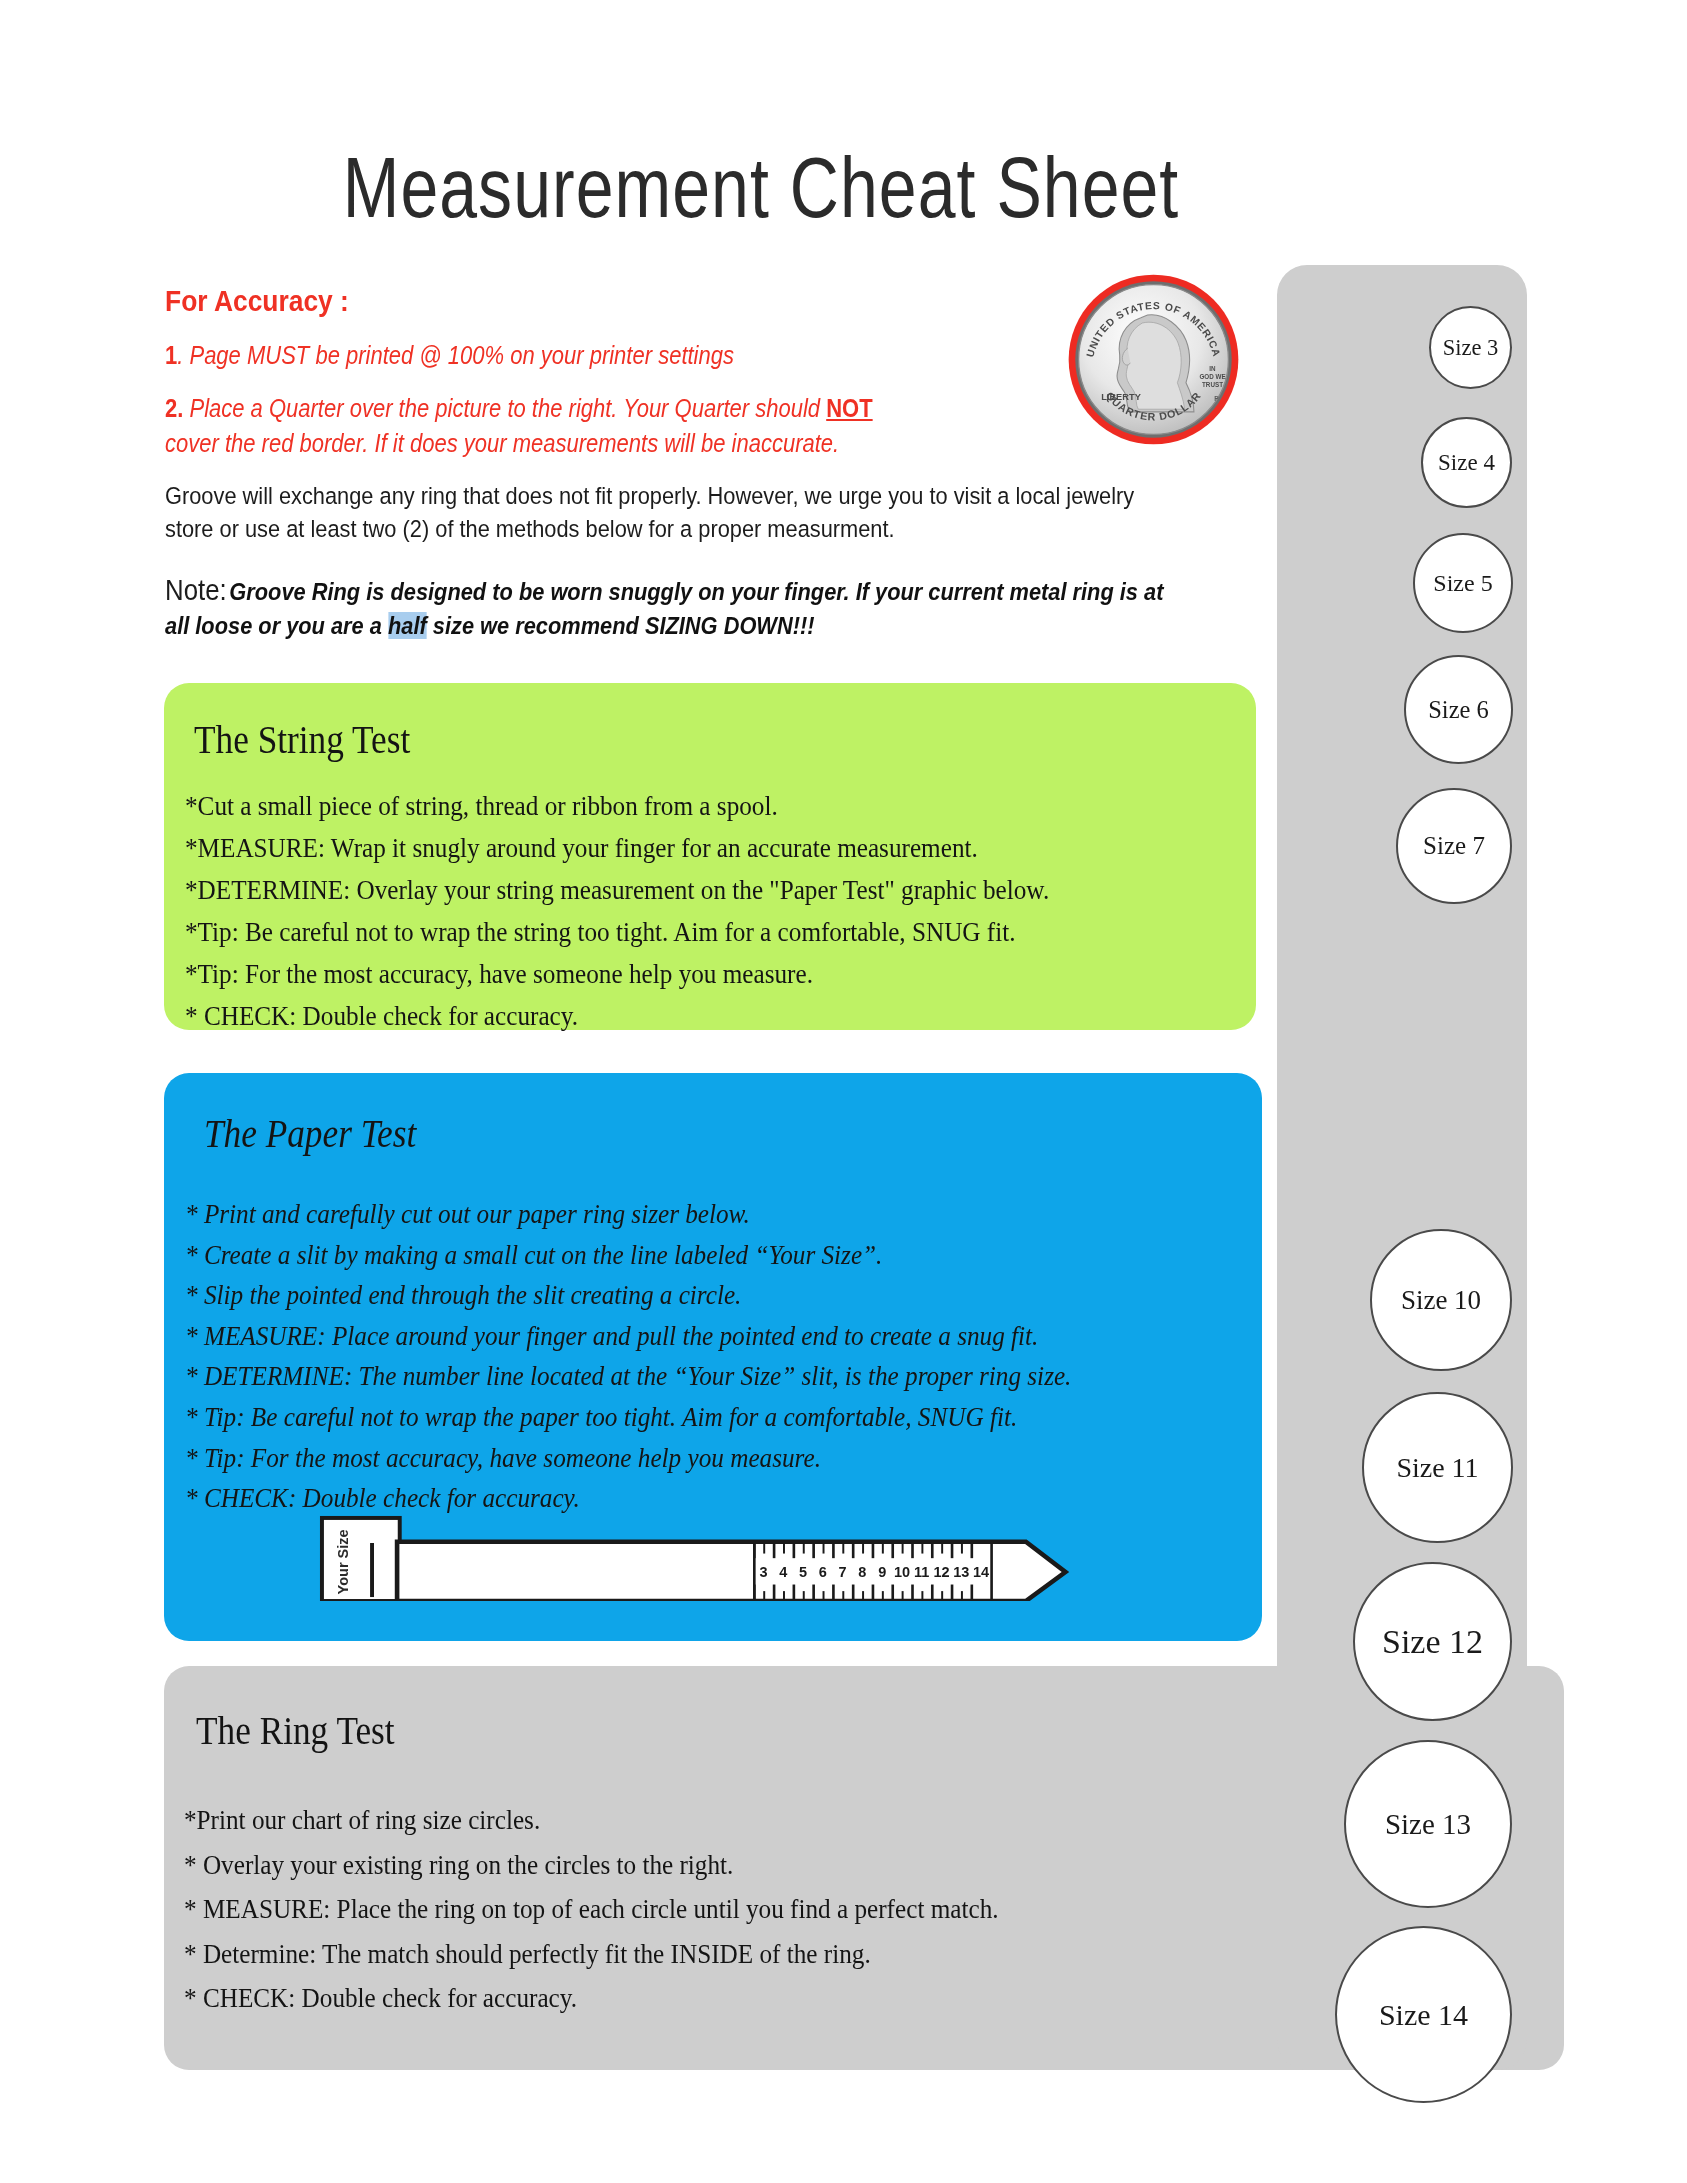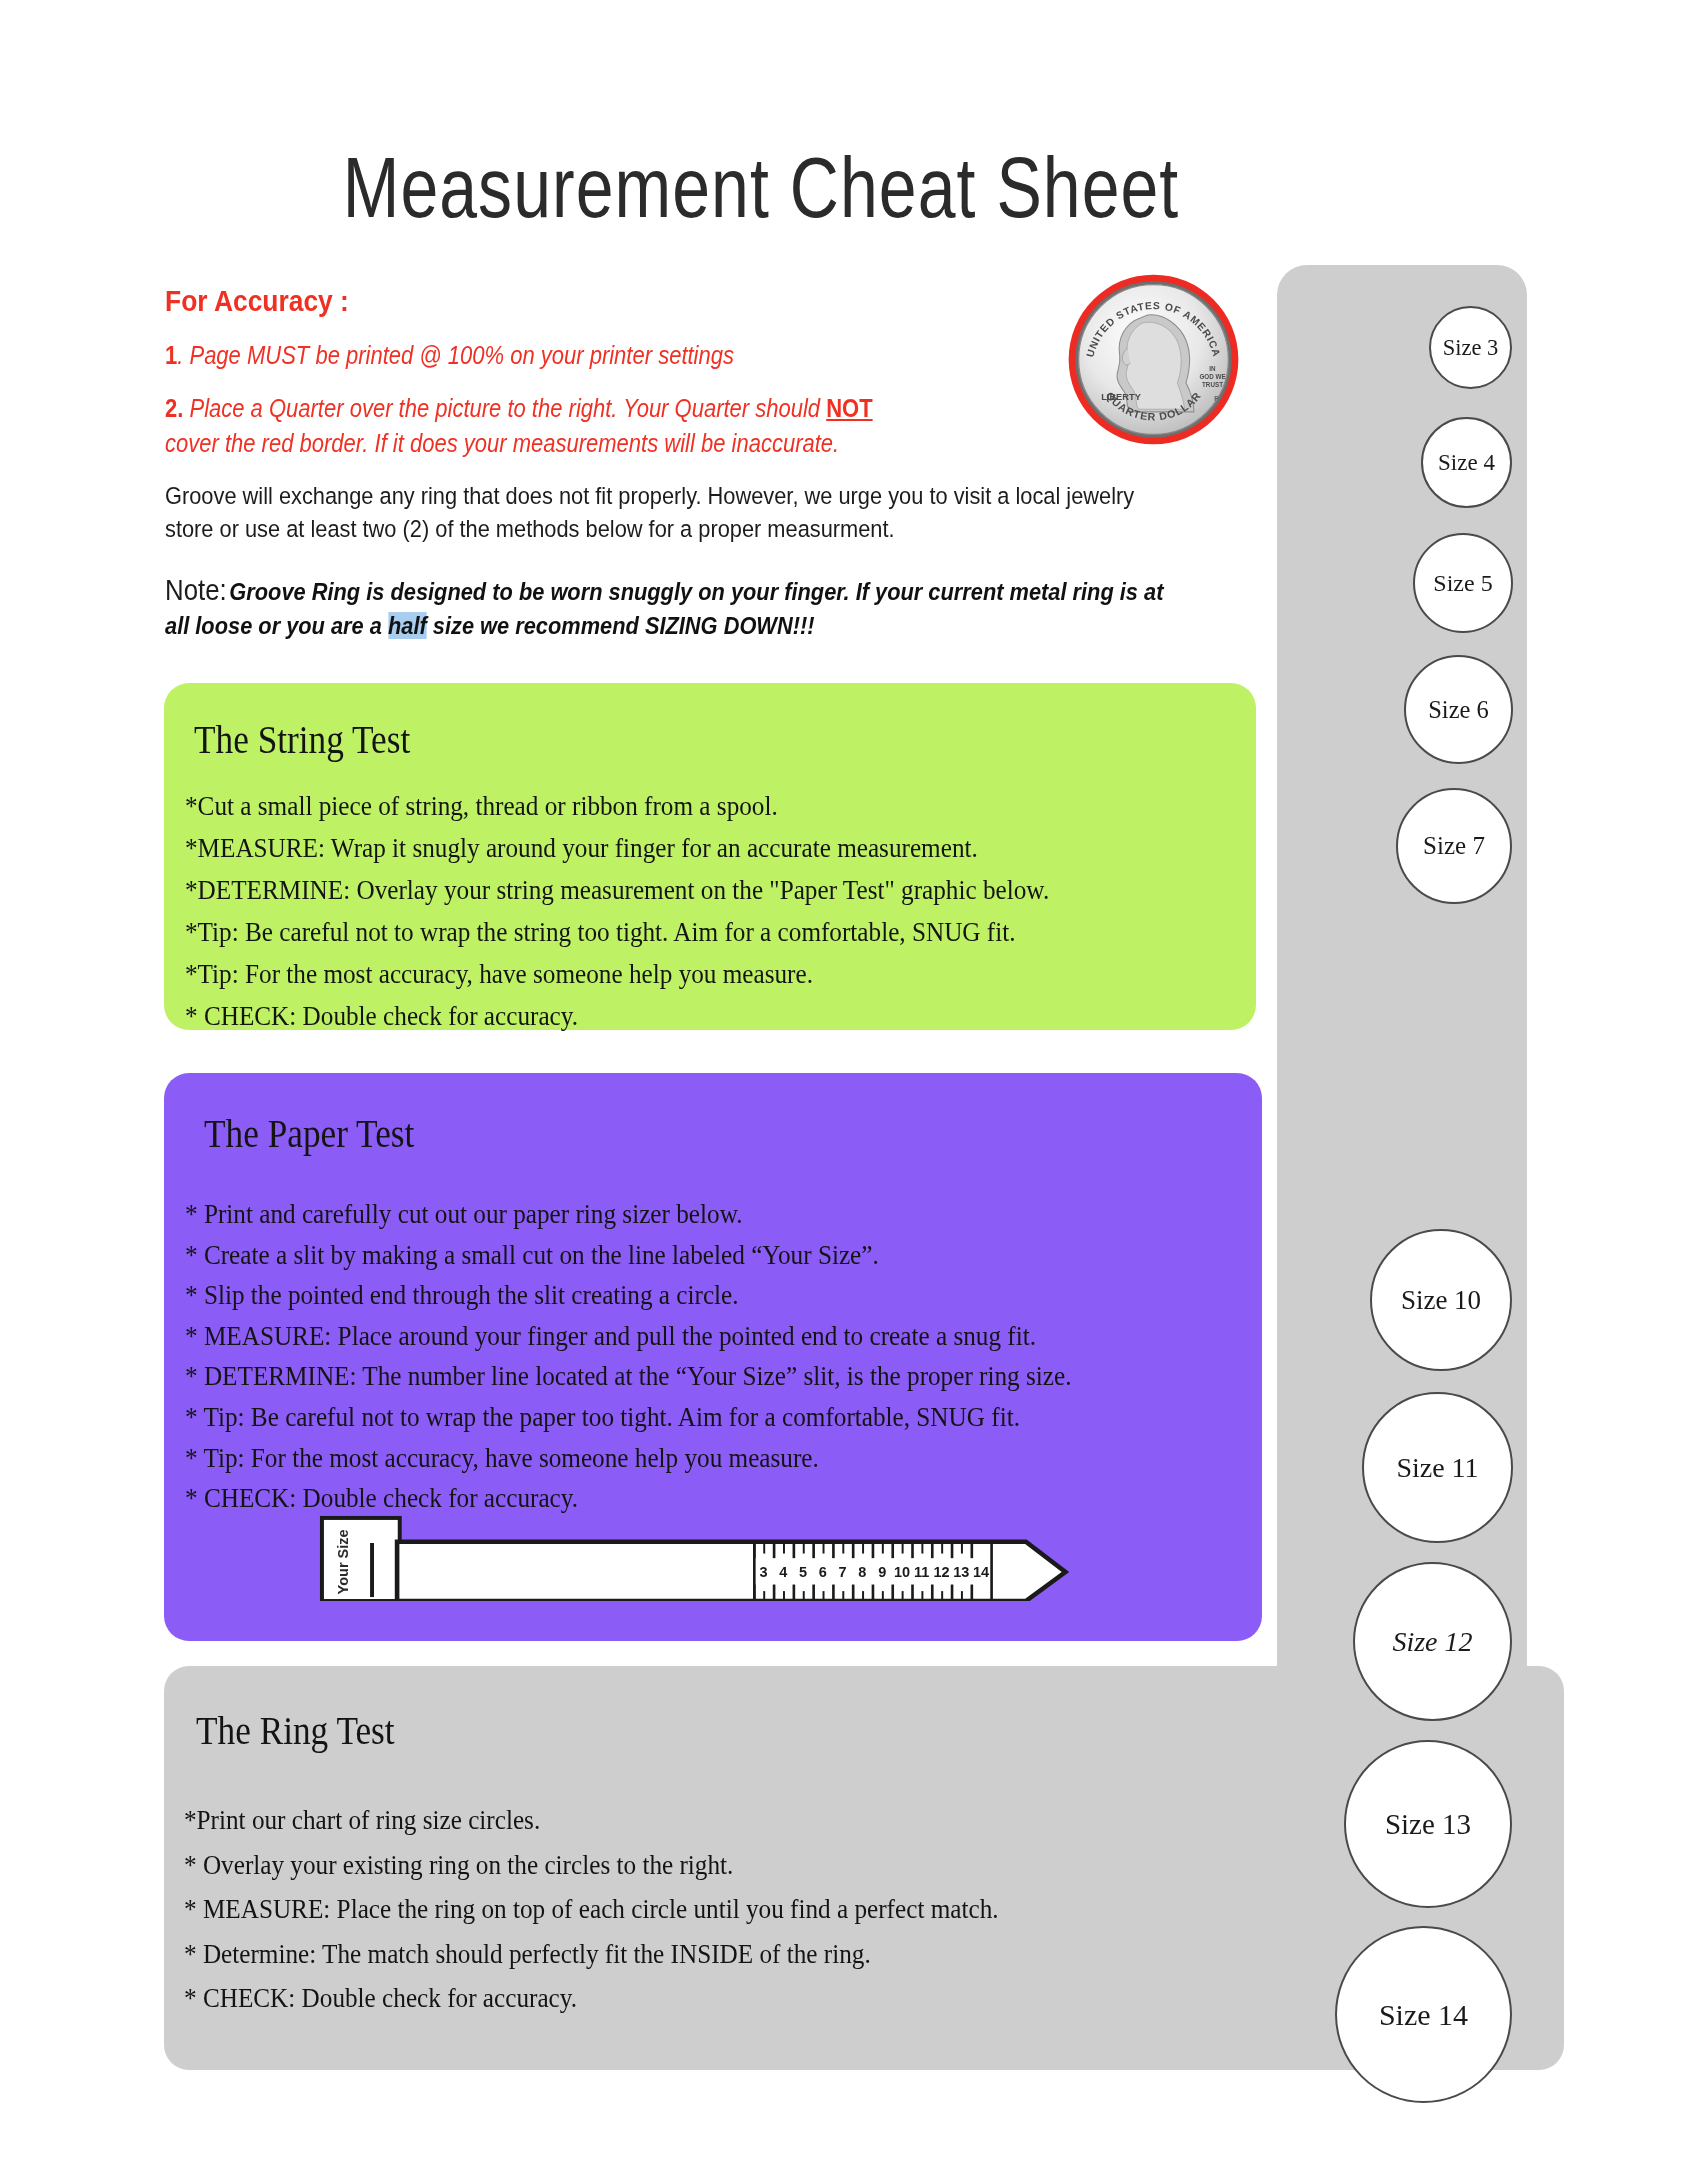--- a/index.html
+++ b/index.html
@@ -101,21 +101,22 @@
     border-radius: 25px;
   }
   #string-box {
     left: 164px; top: 683px;
     width: 1092px; height: 347px;
     background: #bef264;
   }
   #paper-box {
     left: 164px; top: 1073px;
     width: 1098px; height: 568px;
-    background: #8b5cf6;
+    background: #0ea5e9;
+    font-style: italic;
   }
   #ring-box {
     left: 164px; top: 1666px;
     width: 1363px; height: 404px;
     background: #cecece;
     padding-left: 37px;
   }
 
   .box-title {
     font-family: "Liberation Serif", serif;
@@ -384,21 +385,21 @@
     </div>
     <div class="size-circle" style="width: 112px; height: 112px; left: 119px; top: 523px; font-size: 25px;">
       <span>Size  7</span>
     </div>
     <div class="size-circle" style="width: 138px; height: 138px; left: 93px; top: 964px; font-size: 27px;">
       <span>Size  10</span>
     </div>
     <div class="size-circle" style="width: 147px; height: 147px; left: 85px; top: 1127px; font-size: 28px;">
       <span>Size  11</span>
     </div>
-    <div class="size-circle" style="width: 155px; height: 155px; left: 76px; top: 1297px; font-size: 28px; font-style: italic;">
+    <div class="size-circle" style="width: 155px; height: 155px; left: 76px; top: 1297px; font-size: 34px;">
       <span>Size  12</span>
     </div>
     <div class="size-circle" style="width: 164px; height: 164px; left: 67px; top: 1475px; font-size: 29px;">
       <span>Size  13</span>
     </div>
     <div class="size-circle" style="width: 173px; height: 173px; left: 58px; top: 1661px; font-size: 30px;">
       <span>Size  14</span>
     </div>
   </div>
 

